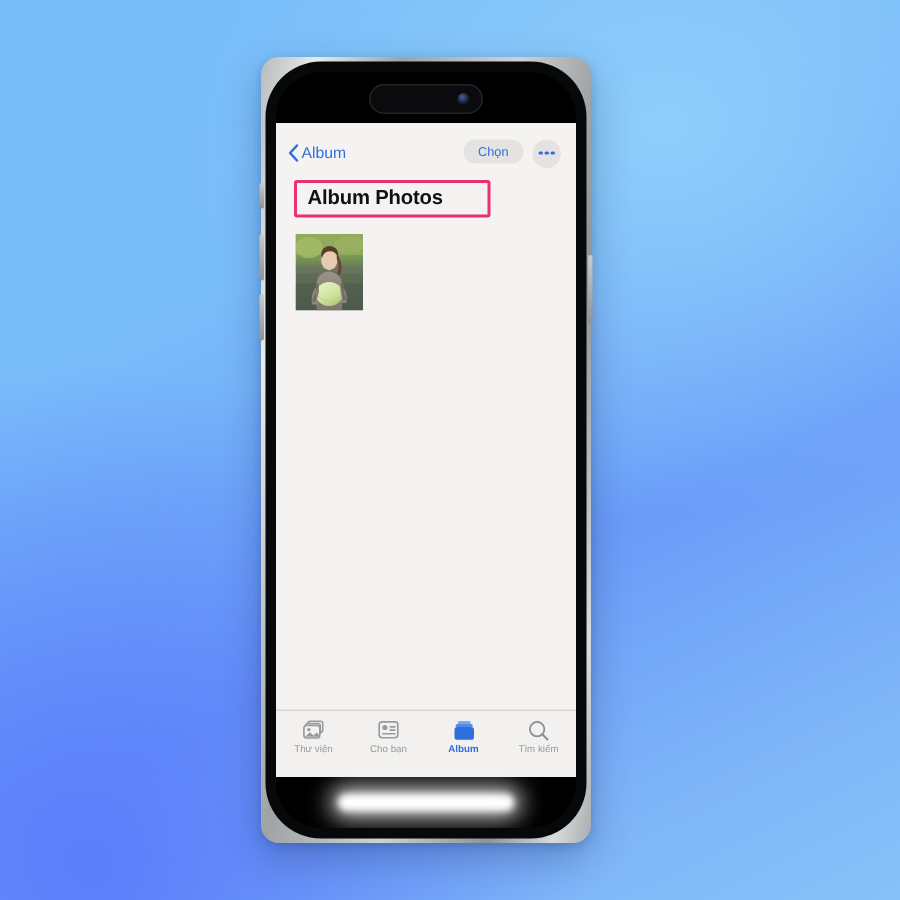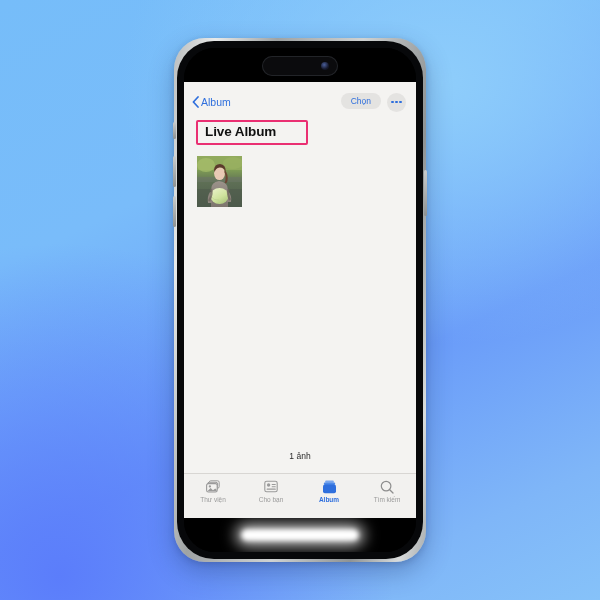--- a/index.html
+++ b/index.html
@@ -23,23 +23,23 @@
       radial-gradient(ellipse 520px 520px at 10% 96%, #5b7dfb 0%, rgba(91,125,251,0) 64%),
       linear-gradient(154deg, #76bdf9 0%, #79bcfa 30%, #6a9cf9 62%, #7fb6f8 85%, #86c2f9 100%);
     overflow: hidden;
   }
 
   
   #phone {
     position: absolute;
     left: 174px;
     top: 38px;
-    width: 252px;
+    width: 220px;
     height: 524px;
-    border-radius: 31px;
+    border-radius: 12px;
     background: linear-gradient(100deg, #b9bcbd 0%, #e8eaea 12%, #9fa3a4 30%, #cfd2d2 55%, #8f9394 78%, #d9dcdc 92%, #a8acad 100%);
     box-shadow: 0 10px 26px rgba(20,40,90,0.30), 0 2px 6px rgba(20,40,90,0.18);
     padding: 3px;
     box-sizing: border-box;
   }
   #phone-inner {
     position: absolute;
     left: 3px;
     top: 3px;
     right: 3px;
@@ -293,21 +293,21 @@
               <div id="more-btn">
                 <i></i>
                 <i></i>
                 <i></i>
               </div>
             </div>
           </div>
 
           <div id="title-row">
             <div id="title-box">
-              <div id="album-title">Live Album</div>
+              <div id="album-title">Album Photos</div>
             </div>
           </div>
 
           <div id="grid">
             <div class="thumb">
               <svg viewBox="0 0 45 51" preserveAspectRatio="xMidYMid slice">
                 <defs>
                   <linearGradient id="bgGrad" x1="0" y1="0" x2="0" y2="1">
                     <stop offset="0%" stop-color="#8aa05a"></stop>
                     <stop offset="28%" stop-color="#7d9a55"></stop>
@@ -339,21 +339,20 @@
                 <ellipse cx="22.5" cy="40" rx="9" ry="8" fill="url(#melonGrad)"></ellipse>
                 <path d="M13.5 40 Q17 45 22 44" stroke="#b9cf8c" stroke-width="1" fill="none" opacity="0.6"></path>
                 <path d="M12 45 Q16 38 14 33" stroke="#6e655e" stroke-width="2.2" fill="none" opacity="0.8"></path>
                 <path d="M33 44 Q30 38 31.5 33" stroke="#6e655e" stroke-width="2.2" fill="none" opacity="0.8"></path>
               </svg>
             </div>
           </div>
 
           <div id="spacer"></div>
 
-          <div id="count-row">1 ảnh</div>
 
           <div id="tabbar">
 
             <div class="tab">
               <div class="ticon">
                 <svg width="15" height="13" viewBox="0 0 15 13" fill="none">
                   <rect x="3.2" y="0.8" width="10" height="7.4" rx="1.6" stroke="#9a9a9a" stroke-width="1"></rect>
                   <rect x="1.6" y="2.3" width="10" height="7.4" rx="1.6" fill="#f2f1ef" stroke="#9a9a9a" stroke-width="1"></rect>
                   <rect x="0.6" y="3.6" width="10.6" height="8.4" rx="1.8" fill="#f2f1ef" stroke="#9a9a9a" stroke-width="1.1"></rect>
                   <circle cx="3.9" cy="6.4" r="1.15" fill="#9a9a9a"></circle>

